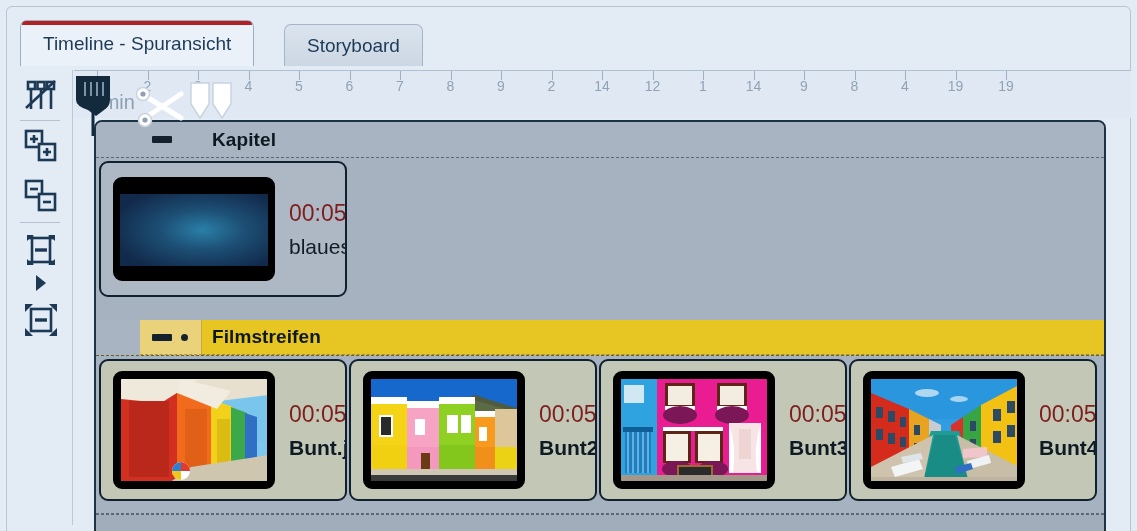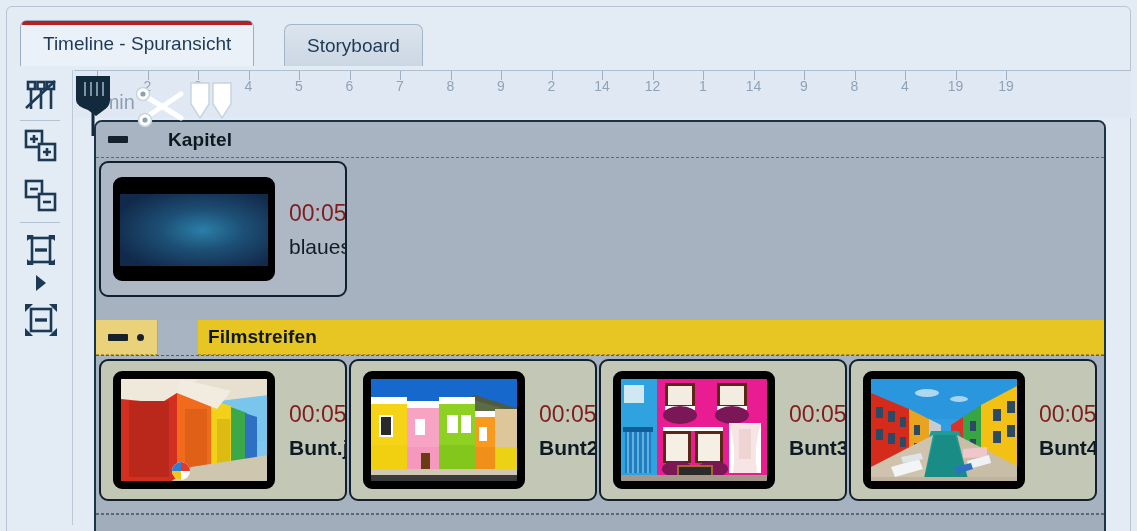--- a/index.html
+++ b/index.html
@@ -124,26 +124,26 @@
     background: #a7b2c0;
     overflow: hidden;
   }
 
   
   .track-head {
     position: relative;
     height: 36px;
     display: flex; align-items: center;
     border-bottom: 1px dashed #5a6878;
+    padding-left: 44px;
   }
   .track-head.kapitel { background: #a9b4c2; }
   .track-head.film {
     background: #a9b4c2;
     border-bottom: 1px dashed #6a6120;
-    gap: 40px;
   }
   .headcell {
     width: 62px; height: 100%;
     display: flex; align-items: center; gap: 9px;
     padding-left: 12px;
     flex: 0 0 62px;
   }
   .film .headcell {
     background: #ead27a;
     border-right: 1px solid #c9a93c;

